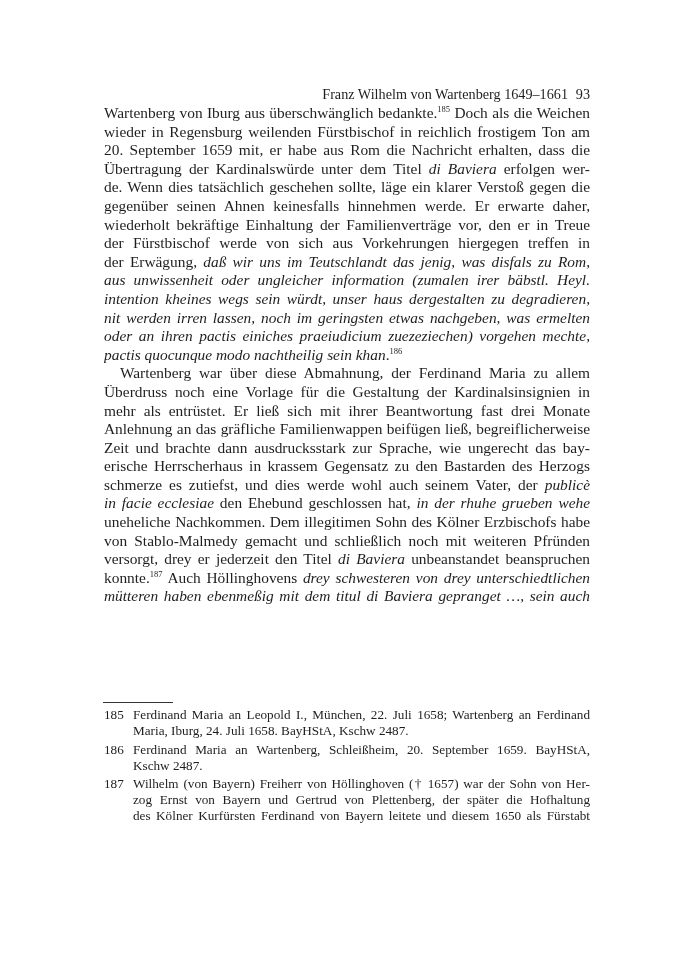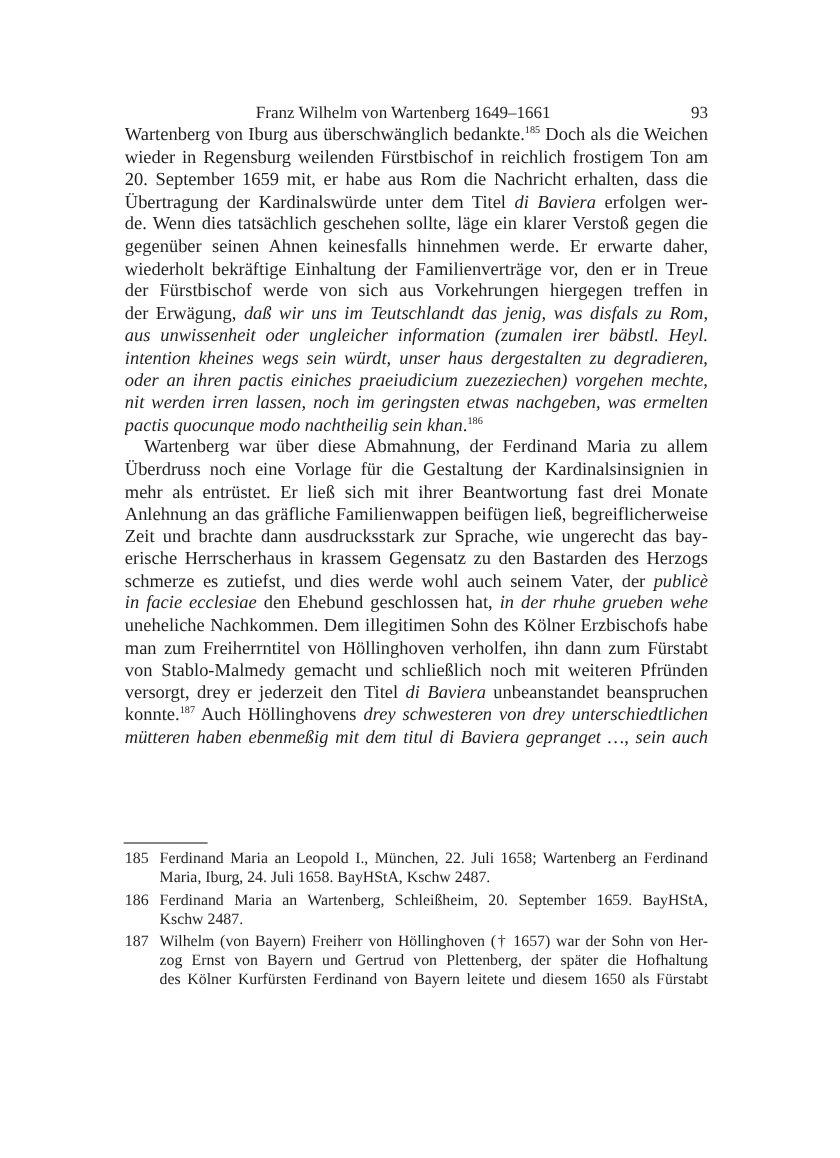--- a/index.html
+++ b/index.html
@@ -27,21 +27,21 @@
     left: 104px;
     width: 486px;
     height: 20px;
     font-size: 14.2px;
     line-height: 20px;
   }
   .running-title {
     position: absolute;
     left: 0;
     right: 0;
-    text-align: center;
+    text-align: right;
     padding-right: 22px;
   }
   .page-number {
     position: absolute;
     right: 0;
     top: 0;
   }
   .body-text {
     position: absolute;
     top: 104px;
@@ -126,35 +126,34 @@
         <span class="line"><span>wieder in Regensburg weilenden Fürstbischof in reichlich frostigem Ton am</span></span>
         <span class="line"><span>20. September 1659 mit, er habe aus Rom die Nachricht erhalten, dass die</span></span>
         <span class="line"><span>Übertragung der Kardinalswürde unter dem Titel </span><i>di Baviera</i><span> erfolgen wer-</span></span>
         <span class="line"><span>de. Wenn dies tatsächlich geschehen sollte, läge ein klarer Verstoß gegen die</span></span>
         <span class="line"><span>gegenüber seinen Ahnen keinesfalls hinnehmen werde. Er erwarte daher,</span></span>
         <span class="line"><span>wiederholt bekräftige Einhaltung der Familienverträge vor, den er in Treue</span></span>
         <span class="line"><span>der Fürstbischof werde von sich aus Vorkehrungen hiergegen treffen in</span></span>
         <span class="line"><span>der Erwägung, </span><i>daß wir uns im Teutschlandt das jenig, was disfals zu Rom,</i></span>
         <span class="line"><i>aus unwissenheit oder ungleicher information (zumalen irer bäbstl. Heyl.</i></span>
         <span class="line"><i>intention kheines wegs sein würdt, unser haus dergestalten zu degradieren,</i></span>
+        <span class="line"><i>nit werden irren lassen, noch im geringsten etwas nachgeben, was ermelten</i></span>
         <span class="line"><i>oder an ihren pactis einiches praeiudicium zuezeziechen) vorgehen mechte,</i></span>
-        <span class="line"><i>nit werden irren lassen, noch im geringsten etwas nachgeben, was ermelten</i></span>
         <span class="line last"><i>pactis quocunque modo nachtheilig sein khan</i><span>.</span><sup class="fn">186</sup></span>
       </div>
     <div class="paragraph">
         <span class="line indent"><span>Wartenberg war über diese Abmahnung, der Ferdinand Maria zu allem</span></span>
         <span class="line"><span>Überdruss noch eine Vorlage für die Gestaltung der Kardinalsinsignien in</span></span>
         <span class="line"><span>mehr als entrüstet. Er ließ sich mit ihrer Beantwortung fast drei Monate</span></span>
         <span class="line"><span>Anlehnung an das gräfliche Familienwappen beifügen ließ, begreiflicherweise</span></span>
         <span class="line"><span>Zeit und brachte dann ausdrucksstark zur Sprache, wie ungerecht das bay-</span></span>
         <span class="line"><span>erische Herrscherhaus in krassem Gegensatz zu den Bastarden des Herzogs</span></span>
         <span class="line"><span>schmerze es zutiefst, und dies werde wohl auch seinem Vater, der </span><i>publicè</i></span>
         <span class="line"><i>in facie ecclesiae</i><span> den Ehebund geschlossen hat, </span><i>in der rhuhe grueben wehe</i></span>
         <span class="line"><span>uneheliche Nachkommen. Dem illegitimen Sohn des Kölner Erzbischofs habe</span></span>
-        <span class="line"><span>man zum Freiherrntitel von Höllinghoven verholfen, ihn dann zum Fürstabt</span></span>
         <span class="line"><span>von Stablo-Malmedy gemacht und schließlich noch mit weiteren Pfründen</span></span>
         <span class="line"><span>versorgt, drey er jederzeit den Titel </span><i>di Baviera</i><span> unbeanstandet beanspruchen</span></span>
         <span class="line"><span>konnte.</span><sup class="fn">187</sup><span> Auch Höllinghovens </span><i>drey schwesteren von drey unterschiedtlichen</i></span>
         <span class="line"><i>mütteren haben ebenmeßig mit dem titul di Baviera gepranget …, sein auch</i></span>
       </div>
   </div>
 
   <div class="footnote-rule"></div>
 
   <div class="footnotes" id="footnotes">

